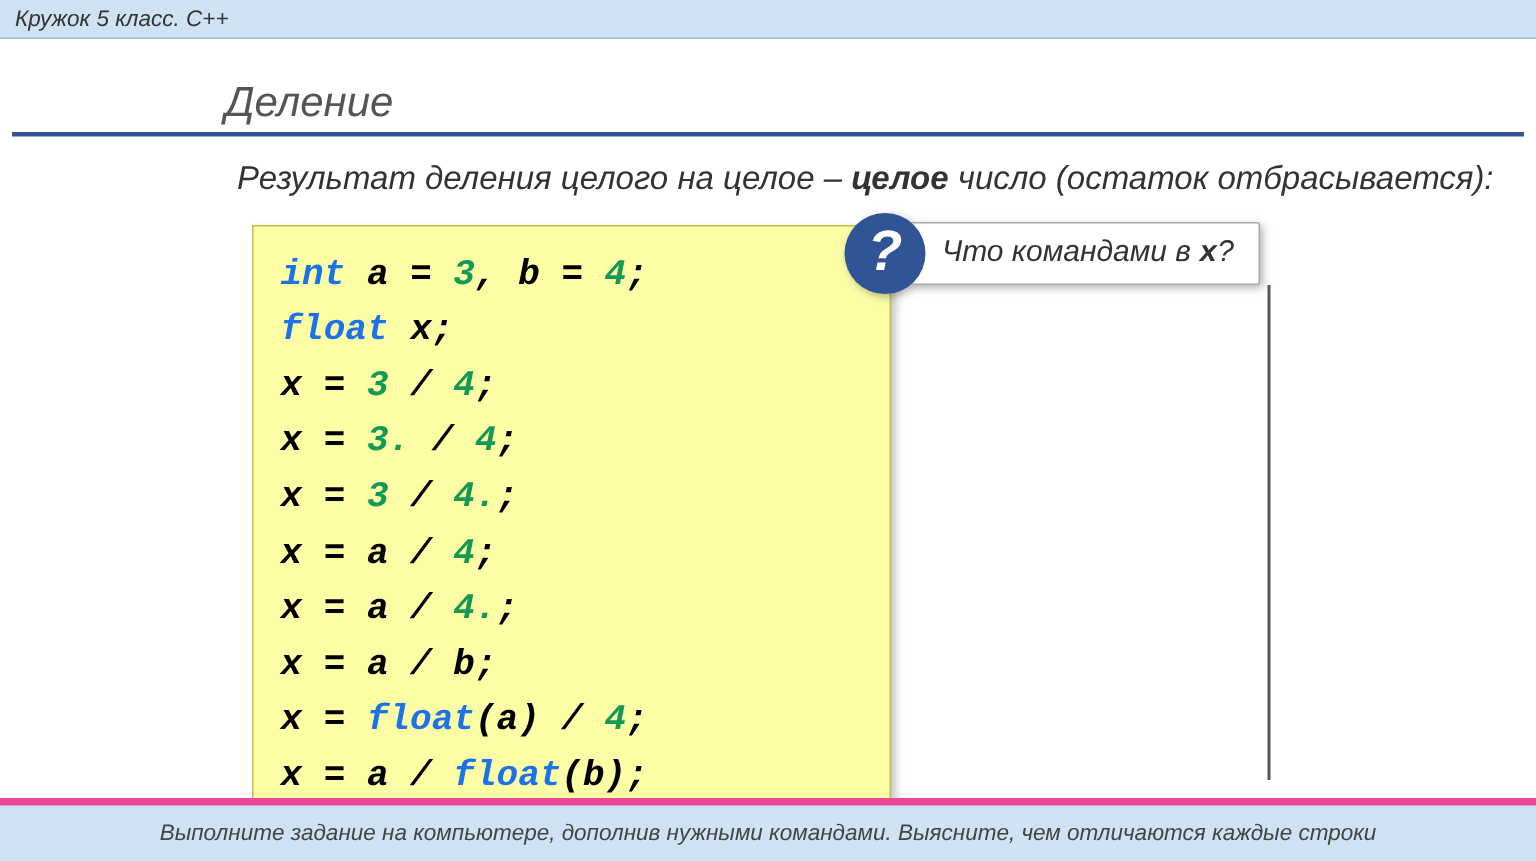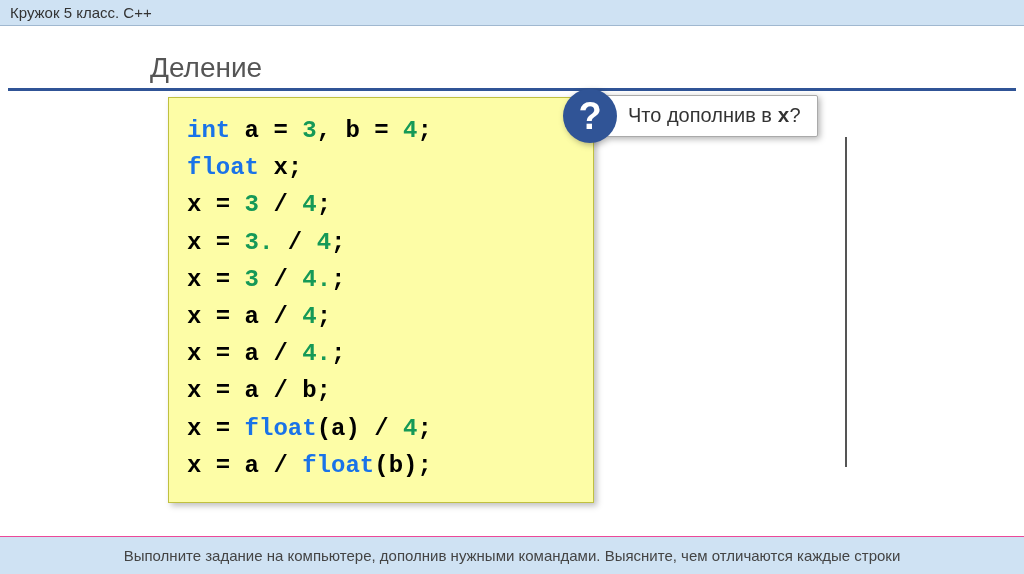--- a/index.html
+++ b/index.html
@@ -1,15 +1,15 @@
 <!DOCTYPE html>
 <html><head>
 <meta charset="utf-8">
 <style>
-  * { margin: 0; padding: 0; box-sizing: border-box; }
+  * { margin: 0; padding: 0; box-sizing: border-box; font-style: italic; }
   body {
     width: 1024px;
     height: 574px;
     font-family: Arial, sans-serif;
     background: #ffffff;
     position: relative;
     overflow: hidden;
   }
   .header-bar {
     background: #cfe2f3;
@@ -103,53 +103,56 @@
   .footer-bar {
     position: absolute;
     bottom: 0;
     left: 0;
     right: 0;
     background: #cfe2f3;
     padding: 10px 20px;
     font-size: 15px;
     color: #444;
     text-align: center;
-    border-top: 1px solid #ec4899;
+    border-top: 5px solid #ec4899;
   }
 </style>
 </head>
 <body>
 
 <div class="header-bar">
   <span>Кружок 5 класс. C++</span>
 </div>
 
 <div class="slide">
   <div class="title">Деление</div>
   <div class="hr"></div>
 
+  <div class="description">
+    <span>Результат деления целого на целое – </span><span class="bold">целое</span><span> число (остаток отбрасывается):</span>
+  </div>
 
   <div class="content-row">
     <div class="code-box"><span class="kw">int</span><span> a = </span><span class="num">3</span><span>, b = </span><span class="num">4</span><span>;</span>
 <span class="kw">float</span><span> x;</span>
 <span>x = </span><span class="num">3</span><span> / </span><span class="num">4</span><span>;</span>
 <span>x = </span><span class="num">3.</span><span> / </span><span class="num">4</span><span>;</span>
 <span>x = </span><span class="num">3</span><span> / </span><span class="num">4.</span><span>;</span>
 <span>x = a / </span><span class="num">4</span><span>;</span>
 <span>x = a / </span><span class="num">4.</span><span>;</span>
 <span>x = a / b;</span>
 <span>x = </span><span class="kw">float</span><span>(a) / </span><span class="num">4</span><span>;</span>
 <span>x = a / </span><span class="kw">float</span><span>(b);</span></div>
 
     <div class="callout">
       <div class="q-circle">
         <span>?</span>
       </div>
       <div class="q-bubble">
-        <span>Что дополнив в </span><span class="mono">x</span><span>?</span>
+        <span>Что командами в </span><span class="mono">x</span><span>?</span>
       </div>
     </div>
 
     <div class="vline"></div>
   </div>
 </div>
 
 <div class="footer-bar">
   <span>Выполните задание на компьютере, дополнив нужными командами. Выясните, чем отличаются каждые строки</span>
 </div>

